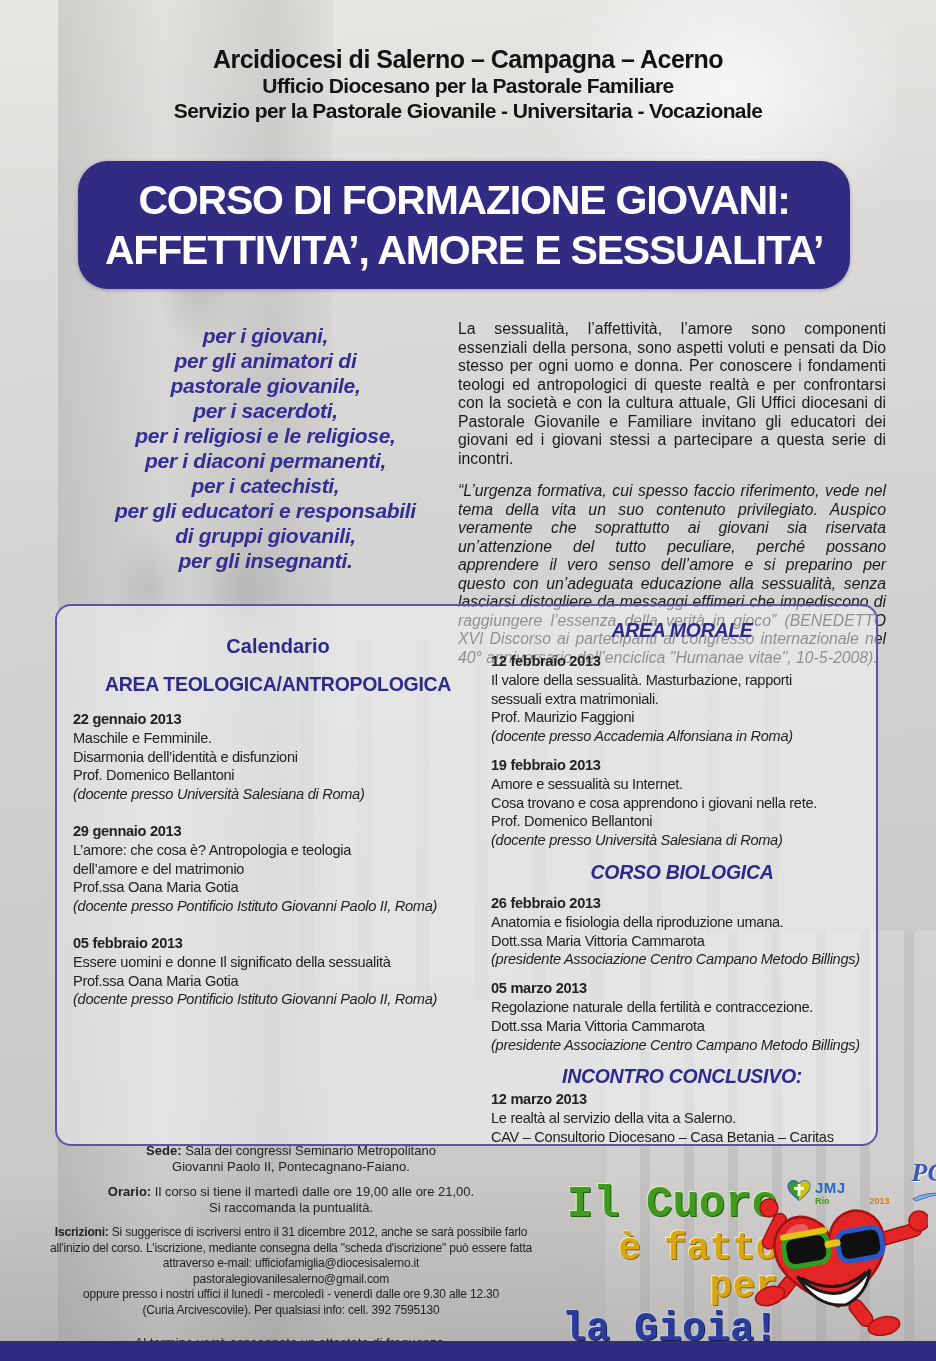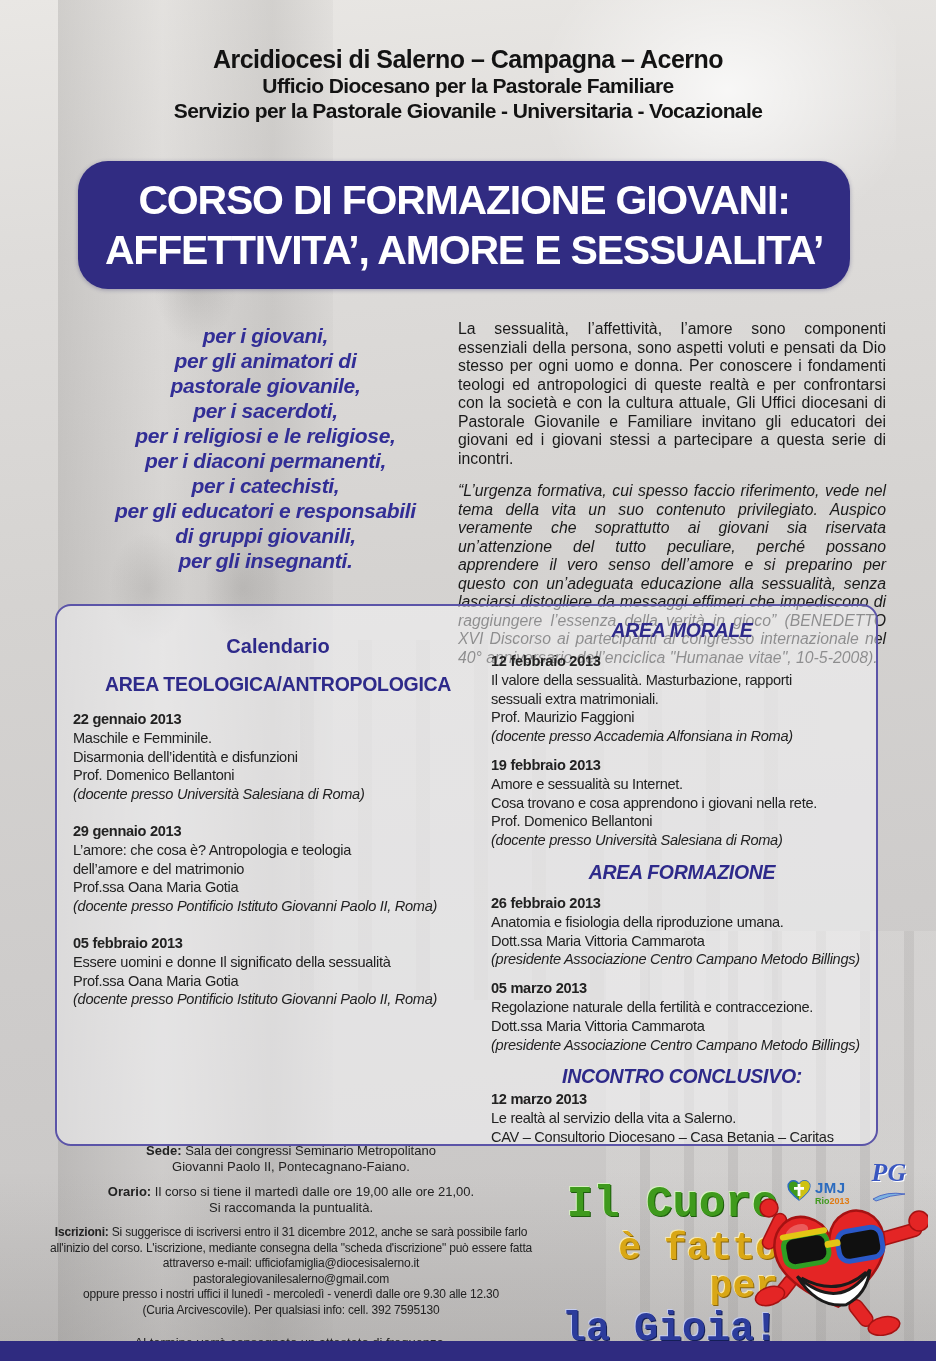--- a/index.html
+++ b/index.html
@@ -82,21 +82,21 @@
   .slogan{position:absolute;left:0;top:30px;width:230px;text-align:right;
     font-family:Liberation Mono, monospace;font-weight:bold;line-height:1.0;}
   .slog1{font-size:44px;color:#3f9a1d;text-shadow:1px 1px 0 #1d5c0c,-1px -1px 0 #d7f0c2;}
   .slog2{font-size:38px;color:#d9a716;text-shadow:1px 1px 0 #8a660a,-1px -1px 0 #f7e9b0;margin-top:4px;}
   .slog3{font-size:40px;color:#2c3c9c;text-shadow:1px 1px 0 #141f58,-1px -1px 0 #c3cbf0;margin-top:4px;}
   .minilogos{position:absolute;left:238px;top:6px;display:flex;gap:22px;align-items:flex-end;}
   .jmj{display:flex;gap:3px;align-items:flex-start;}
   .jmj-word{font-size:15px;font-weight:bold;color:#2b6bbf;letter-spacing:.5px;}
   .jmj-sub{display:block;font-size:9px;font-weight:bold;margin-top:-1px;}
   .jmj-rio{color:#3f9a1d;}
-  .jmj-year{color:#e07a12;}
+  .jmj-year{color:#e07a12;padding-left:40px;}
   .pg-text{font-family:"Liberation Serif",serif;font-style:italic;font-weight:bold;font-size:26px;color:#3a57c0;
     text-shadow:1px 1px 0 #ffffff;}
   .mascot{position:absolute;left:190px;top:34px;}
 
   .bottom-bar{position:absolute;left:0;bottom:0;width:936px;height:20px;background:#2f2b80;}
 </style>
 </head>
 <body>
 
 <div class="poster">
@@ -181,21 +181,21 @@
       </div>
 
       <div class="entry">
         <div class="e-date">19 febbraio 2013</div>
         <div class="e-line">Amore e sessualità su Internet.</div>
         <div class="e-line">Cosa trovano e cosa apprendono i giovani nella rete.</div>
         <div class="e-line">Prof. Domenico Bellantoni</div>
         <div class="e-note">(docente presso Università Salesiana di Roma)</div>
       </div>
 
-      <div class="cal-head">AREA FORMAZIONE</div>
+      <div class="cal-head">CORSO BIOLOGICA</div>
 
       <div class="entry">
         <div class="e-date">26 febbraio 2013</div>
         <div class="e-line">Anatomia e fisiologia della riproduzione umana.</div>
         <div class="e-line">Dott.ssa Maria Vittoria Cammarota</div>
         <div class="e-note">(presidente Associazione Centro Campano Metodo Billings)</div>
       </div>
 
       <div class="entry">
         <div class="e-date">05 marzo 2013</div>

